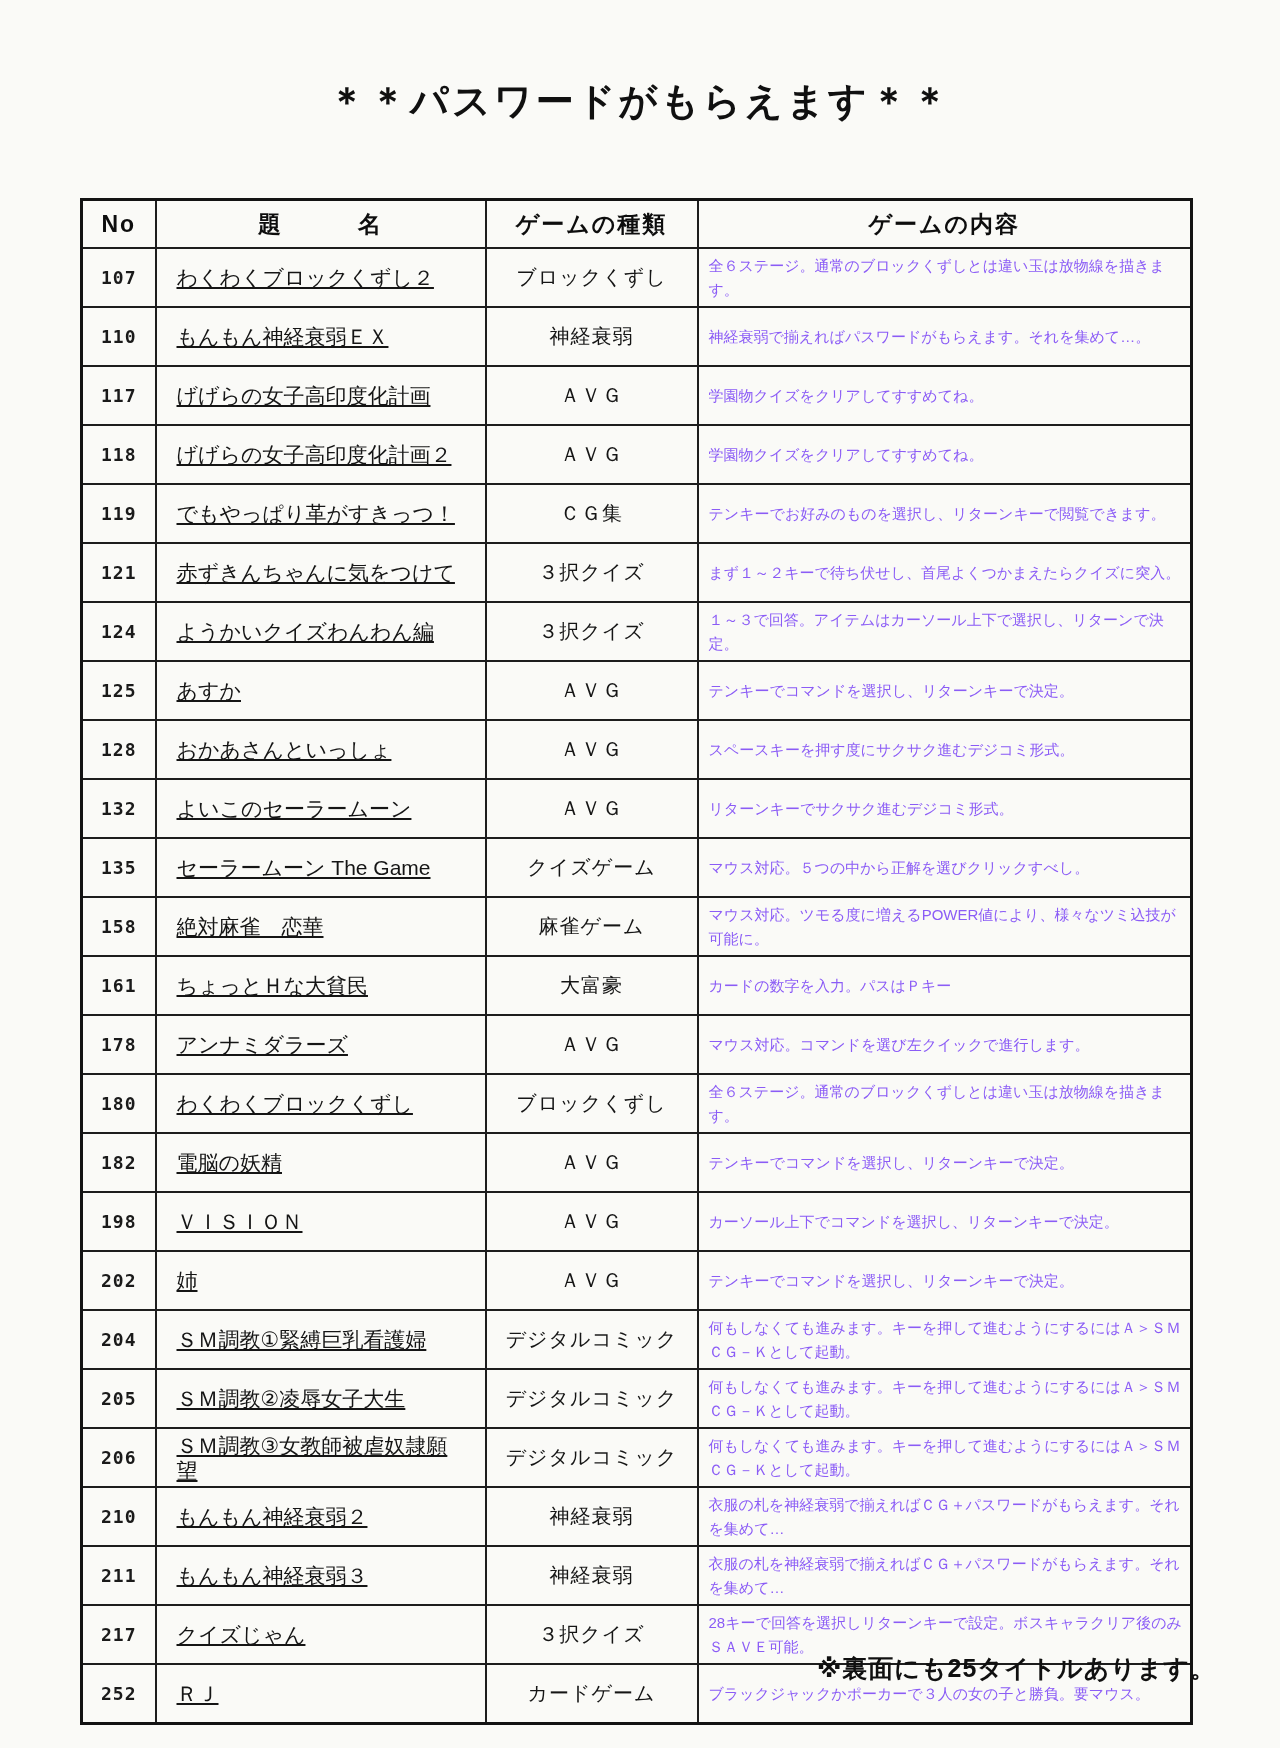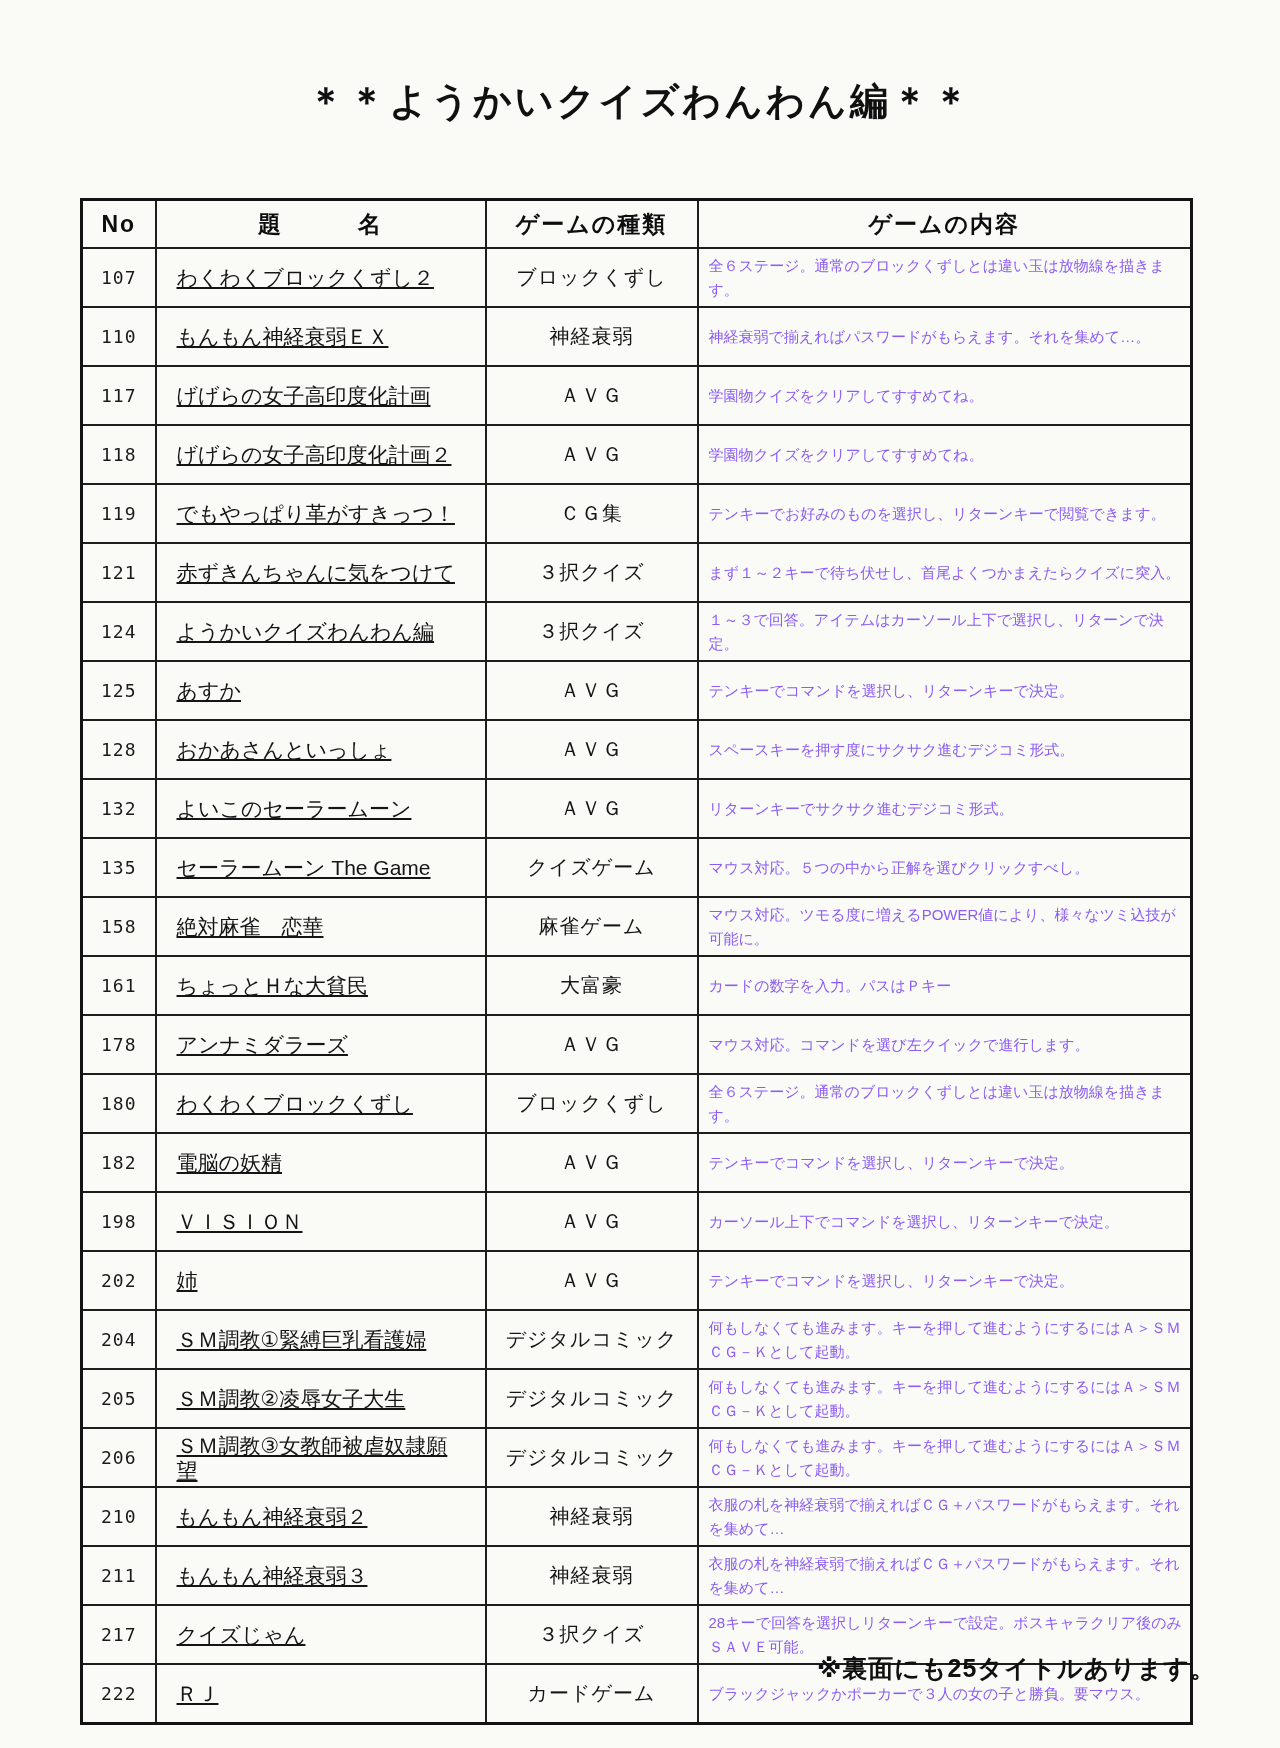--- a/index.html
+++ b/index.html
@@ -56,20 +56,21 @@
   .col-no      { width: 74px;  }
   .col-title   { width: 330px; }
   .col-type    { width: 212px; }
   .col-content { width: 494px; }
   .td-no {
     text-align: center;
     font-size: 18px;
     letter-spacing: 1px;
     font-family: "DejaVu Sans Mono", monospace;
     color: #1a1a1a;
+    font-weight: bold;
   }
   .td-title {
     padding: 2px 28px 2px 20px;
     font-size: 21px;
     line-height: 25px;
     text-align: left;
     color: #151515;
     text-decoration: underline;
   }
   .td-type {
@@ -94,21 +95,21 @@
     font-weight: 700;
     letter-spacing: 1px;
     color: #101010;
   }
 </style>
 </head>
 <body>
 
 <div class="page">
 
-  <h1 class="page-title">＊＊ようかいクイズわんわん編＊＊</h1>
+  <h1 class="page-title">＊＊パスワードがもらえます＊＊</h1>
 
   <table class="games-table">
     <colgroup>
       <col class="col-no">
       <col class="col-title">
       <col class="col-type">
       <col class="col-content">
     </colgroup>
     <thead>
       <tr>
@@ -257,21 +258,21 @@
     <td class="td-type">神経衰弱</td>
     <td class="td-content">衣服の札を神経衰弱で揃えればＣＧ＋パスワードがもらえます。それを集めて…</td>
   </tr>
         <tr>
     <td class="td-no">217</td>
     <td class="td-title">クイズじゃん</td>
     <td class="td-type">３択クイズ</td>
     <td class="td-content">28キーで回答を選択しリターンキーで設定。ボスキャラクリア後のみＳＡＶＥ可能。</td>
   </tr>
         <tr>
-    <td class="td-no">222</td>
+    <td class="td-no">252</td>
     <td class="td-title">ＲＪ</td>
     <td class="td-type">カードゲーム</td>
     <td class="td-content">ブラックジャックかポーカーで３人の女の子と勝負。要マウス。</td>
   </tr>
       </tbody>
   </table>
 
   <div class="footnote">※裏面にも25タイトルあります。</div>
 
 </div>

